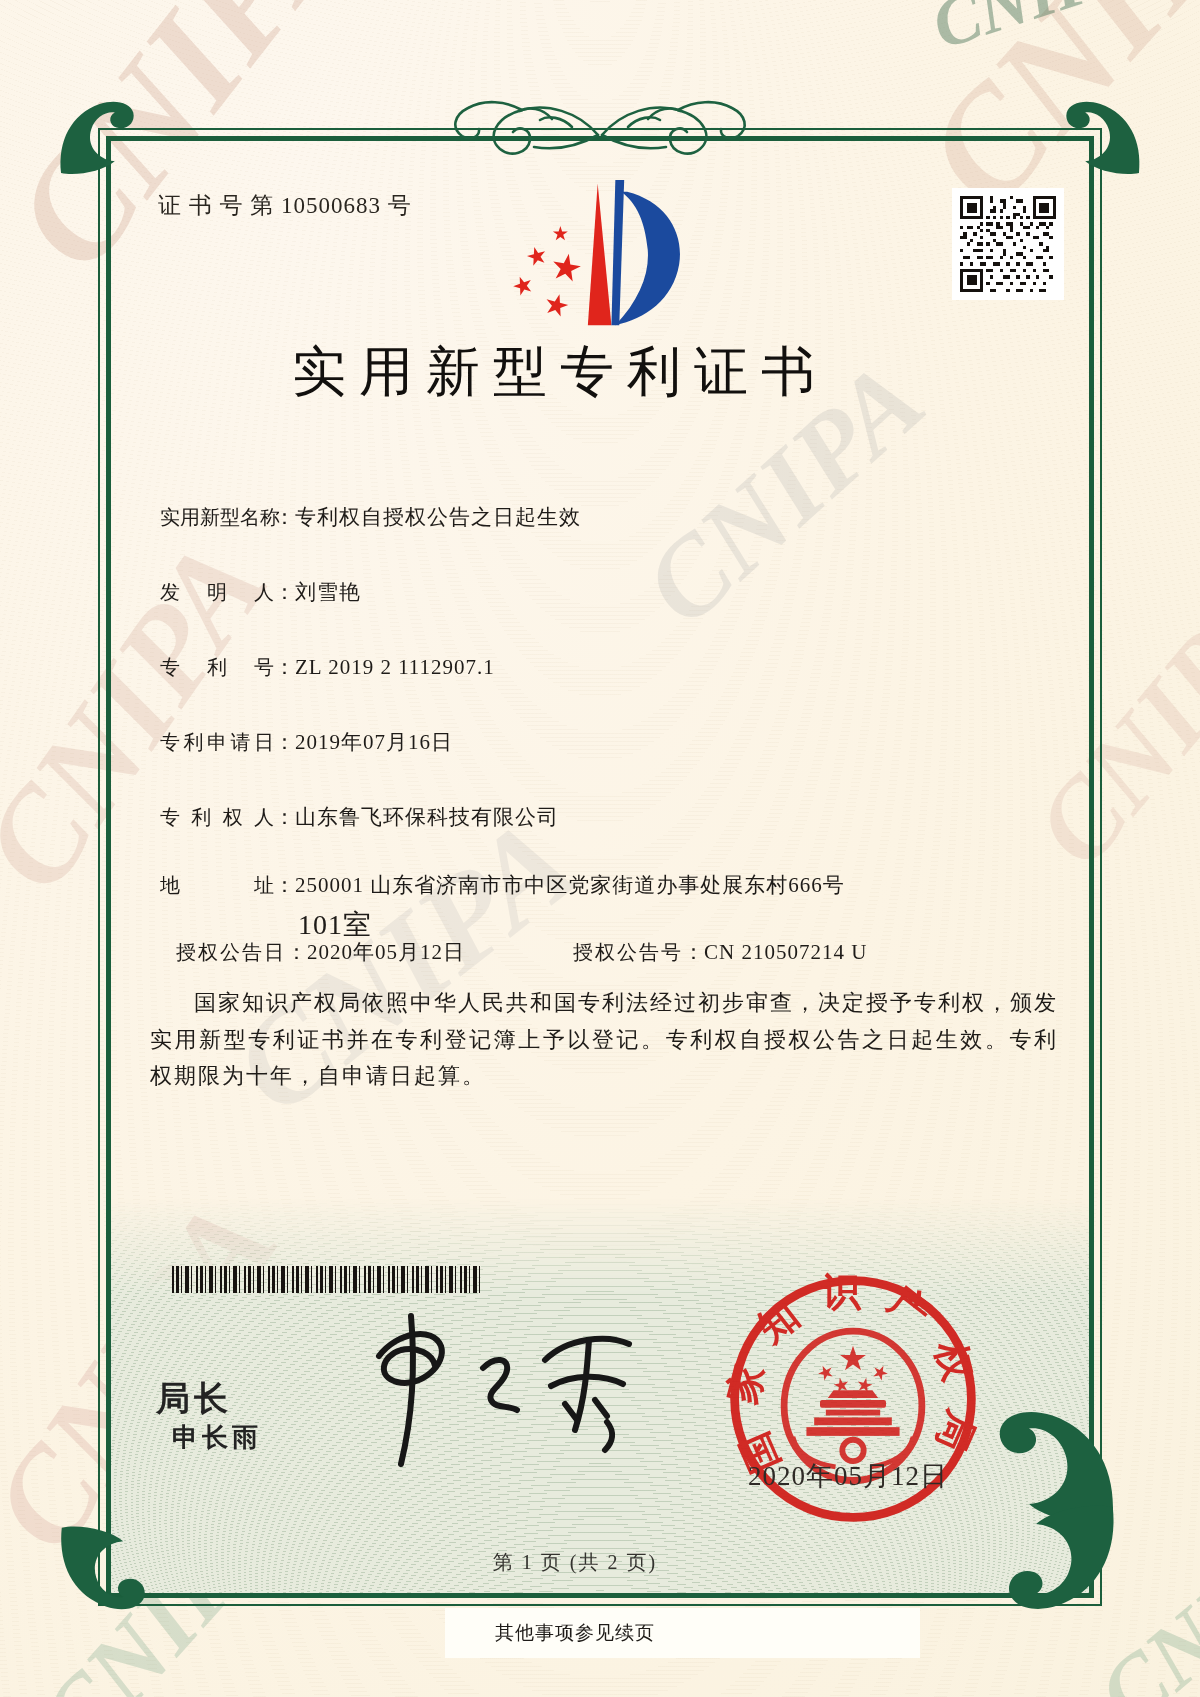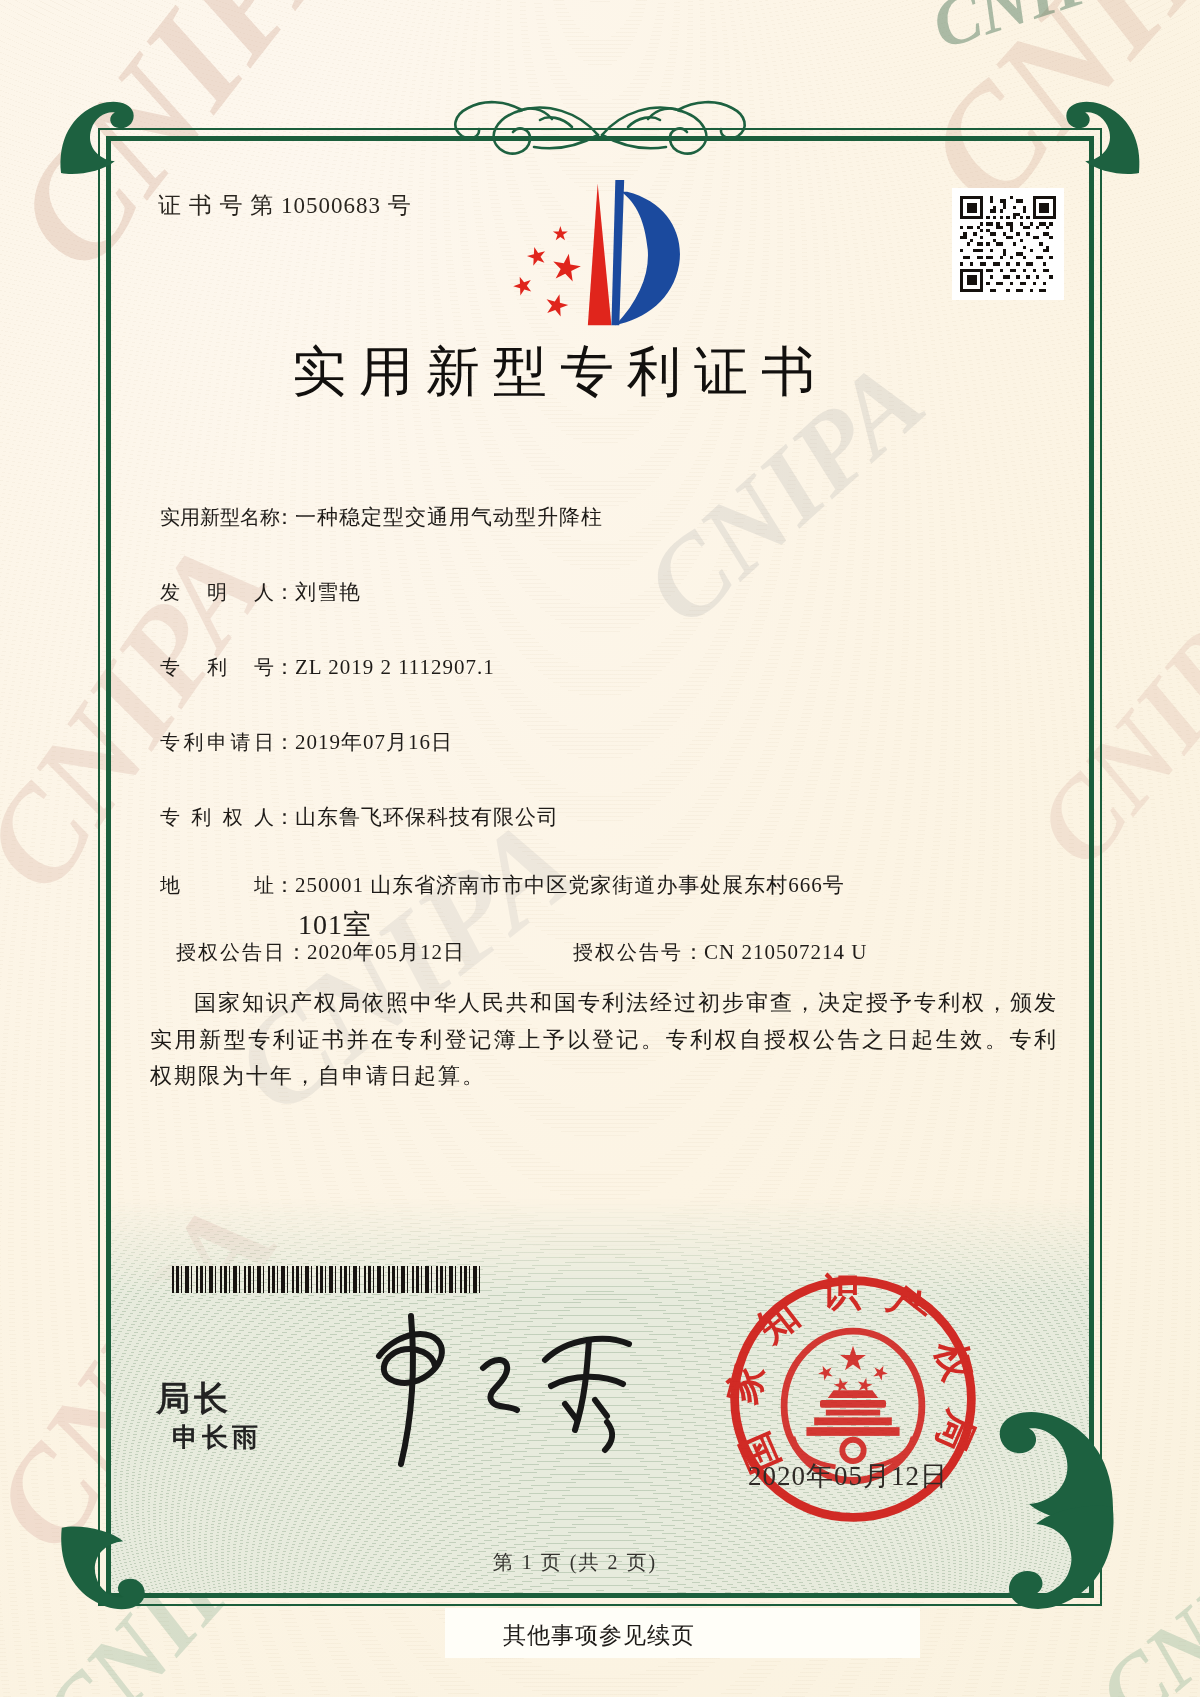--- a/index.html
+++ b/index.html
@@ -60,21 +60,21 @@
     font-family:Liberation Sans, sans-serif;font-weight:bold;font-size:26px;letter-spacing:4px;color:#232323;}
   .sig{position:absolute;left:345px;top:1302px;width:320px;height:180px;z-index:6;}
   
   .seal{position:absolute;left:722px;top:1268px;width:262px;height:262px;z-index:7;opacity:.95;}
   .sealdate{position:absolute;left:748px;top:1458px;z-index:8;font-size:27px;letter-spacing:1px;color:#2e2a26;white-space:nowrap;}
   
   .pageinfo{position:absolute;left:575px;top:1549px;transform:translateX(-50%);z-index:6;
     font-size:20px;letter-spacing:2px;color:#33322e;white-space:nowrap;}
   .contband{position:absolute;left:445px;top:1608px;width:475px;height:50px;background:#fffef8;z-index:5;}
   .contnote{position:absolute;left:575px;top:1620px;transform:translateX(-50%);z-index:6;
-    font-size:23px;letter-spacing:1px;color:#1e1b18;white-space:nowrap;margin-left:24px;}
+    font-size:19px;letter-spacing:1px;color:#1e1b18;white-space:nowrap;}
 </style>
 </head>
 <body>
 
 <div class="page">
 
   <svg width="0" height="0" style="position:absolute" aria-hidden="true">
     <defs>
       <polygon id="st" points="0,-1 0.2245,-0.309 0.951,-0.309 0.3633,0.118 0.5878,0.809 0,0.382 -0.5878,0.809 -0.3633,0.118 -0.951,-0.309 -0.2245,-0.309"></polygon>
       <path id="fl" d="M6,94 C2,56 18,24 52,12 C70,6 88,10 92,22 C95,34 84,44 72,40 C63,37 62,26 70,22 C60,20 46,28 42,42 C36,60 48,78 70,80 C56,92 24,98 6,94 Z"></path>
@@ -148,21 +148,21 @@
       <path fill="#ffffff" d="M1 1h5v5H1z M23 1h5v5h-5z M1 23h5v5H1z"></path>
       <path fill="#15110e" d="M2 2h3v3H2z M24 2h3v3h-3z M2 24h3v3H2z"></path>
       <path fill="#15110e" d="M8 6h1v1H8z M10 6h1v1h-1z M12 6h1v1h-1z M14 6h1v1h-1z M16 6h1v1h-1z M18 6h1v1h-1z M20 6h1v1h-1z M6 8h1v1H6z M6 10h1v1H6z M6 12h1v1H6z M6 14h1v1H6z M6 16h1v1H6z M6 18h1v1H6z M6 20h1v1H6z"></path>
       <path fill="#15110e" d="M9 0h1v2H9z M12 1h2v1h-2z M10 3h1v1h-1z M13 2h1v2h-1z M9 4h2v1H9z M12 4h1v1h-1z M15 0h1v1h-1z M17 1h2v1h-2z M16 3h1v1h-1z M19 3h1v2h-1z M16 5h2v1h-2z M8 8h2v1H8z M11 8h1v2h-1z M14 8h2v1h-2z M18 8h1v1h-1z M21 8h1v1h-1z M24 8h2v1h-2z M27 8h1v1h-1z M0 9h1v1H0z M2 9h2v1H2z M5 9h1v1H5z M8 10h1v1H8z M12 9h1v1h-1z M15 9h1v2h-1z M19 9h2v1h-2z M23 9h1v1h-1z M26 9h1v1h-1z M1 11h1v1H1z M4 11h1v1H4z M9 11h2v1H9z M13 11h1v1h-1z M17 11h1v1h-1z M20 11h1v1h-1z M25 11h2v1h-2z M0 12h2v1H0z M3 13h1v1H3z M6 12h1v1H6z M10 13h1v1h-1z M14 12h2v1h-2z M18 13h1v1h-1z M22 12h2v1h-2z M27 12h1v1h-1z M2 14h1v1H2z M5 14h1v1H5z M8 14h1v1H8z M11 14h2v1h-2z M16 14h1v1h-1z M19 15h1v1h-1z M24 14h1v1h-1z M26 15h1v1h-1z M0 16h1v1H0z M4 16h2v1H4z M9 16h1v1H9z M13 16h1v2h-1z M17 17h2v1h-2z M21 16h1v1h-1z M25 16h2v1h-2z M1 18h2v1H1z M5 18h1v1H5z M8 18h2v1H8z M12 18h1v1h-1z M15 18h1v1h-1z M19 18h1v1h-1z M23 18h2v1h-2z M27 18h1v1h-1z M0 20h1v1H0z M3 20h1v1H3z M7 20h1v1H7z M10 20h2v1h-2z M14 20h1v1h-1z M17 20h1v1h-1z M20 20h2v1h-2z M25 20h1v1h-1z M8 22h2v1H8z M12 22h1v1h-1z M15 22h2v1h-2z M19 22h1v1h-1z M22 22h1v1h-1z M25 22h2v1h-2z M9 24h1v1H9z M13 24h2v1h-2z M17 24h1v1h-1z M20 24h1v1h-1z M23 24h1v1h-1z M27 24h1v1h-1z M8 26h1v1H8z M11 26h2v1h-2z M15 26h1v1h-1z M18 26h2v1h-2z M22 26h1v1h-1z M25 26h1v1h-1z M9 28h2v1H9z M14 28h1v1h-1z M17 28h2v1h-2z M21 28h1v1h-1z M24 28h2v1h-2z"></path>
     </svg>
   </div>
 
   <div class="title">实用新型专利证书</div>
 
   <div class="frow" style="top:503px;">
-    <span class="flabel">实用新型名称</span><span class="fcolon">：</span><span class="fvalue">一种稳定型交通用气动型升降柱</span>
+    <span class="flabel">实用新型名称</span><span class="fcolon">：</span><span class="fvalue">专利权自授权公告之日起生效</span>
   </div>
   <div class="frow" style="top:578px;">
     <span class="flabel">发明人</span><span class="fcolon">：</span><span class="fvalue">刘雪艳</span>
   </div>
   <div class="frow" style="top:653px;">
     <span class="flabel">专利号</span><span class="fcolon">：</span><span class="fvalue">ZL 2019 2 1112907.1</span>
   </div>
   <div class="frow" style="top:728px;">
     <span class="flabel">专利申请日</span><span class="fcolon">：</span><span class="fvalue">2019年07月16日</span>
   </div>

